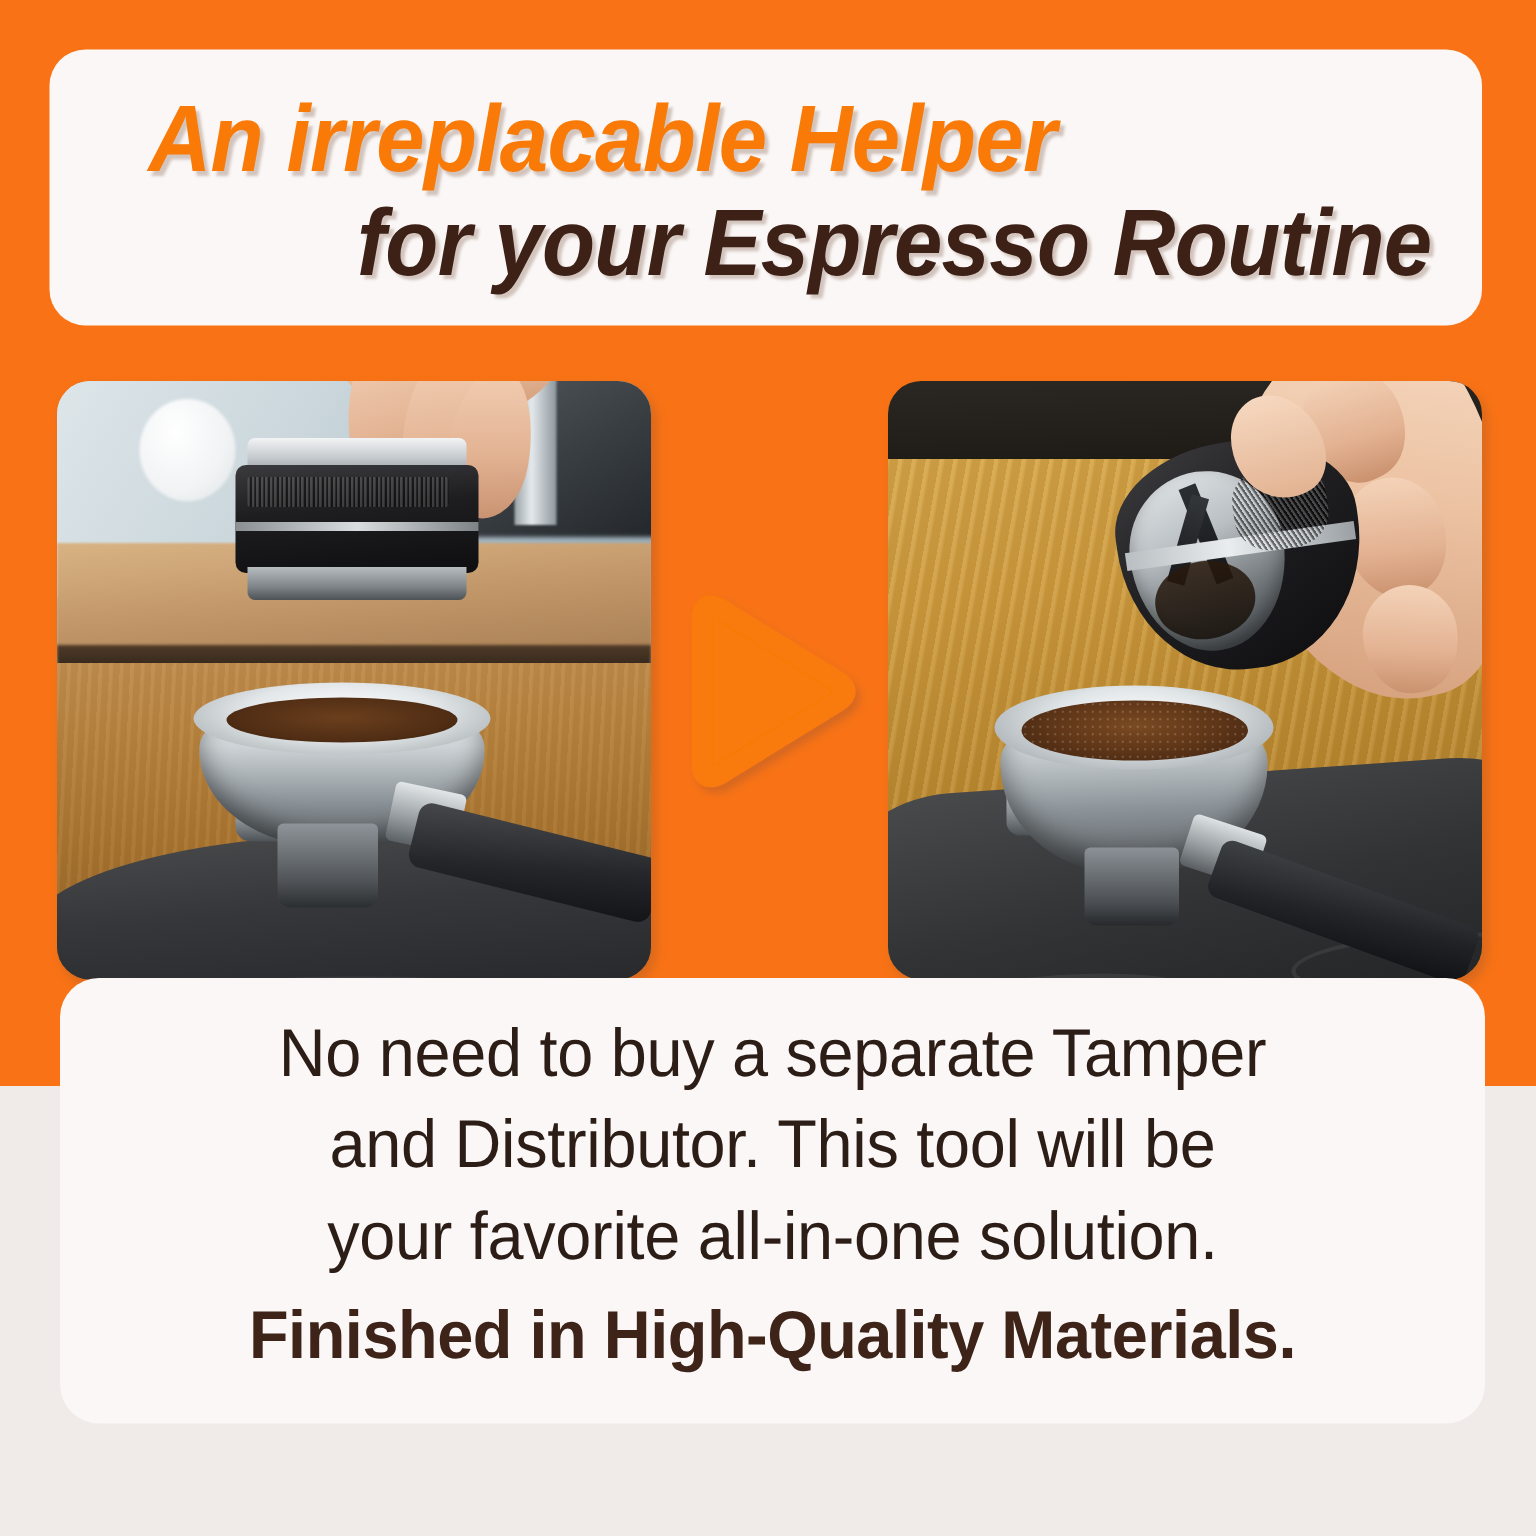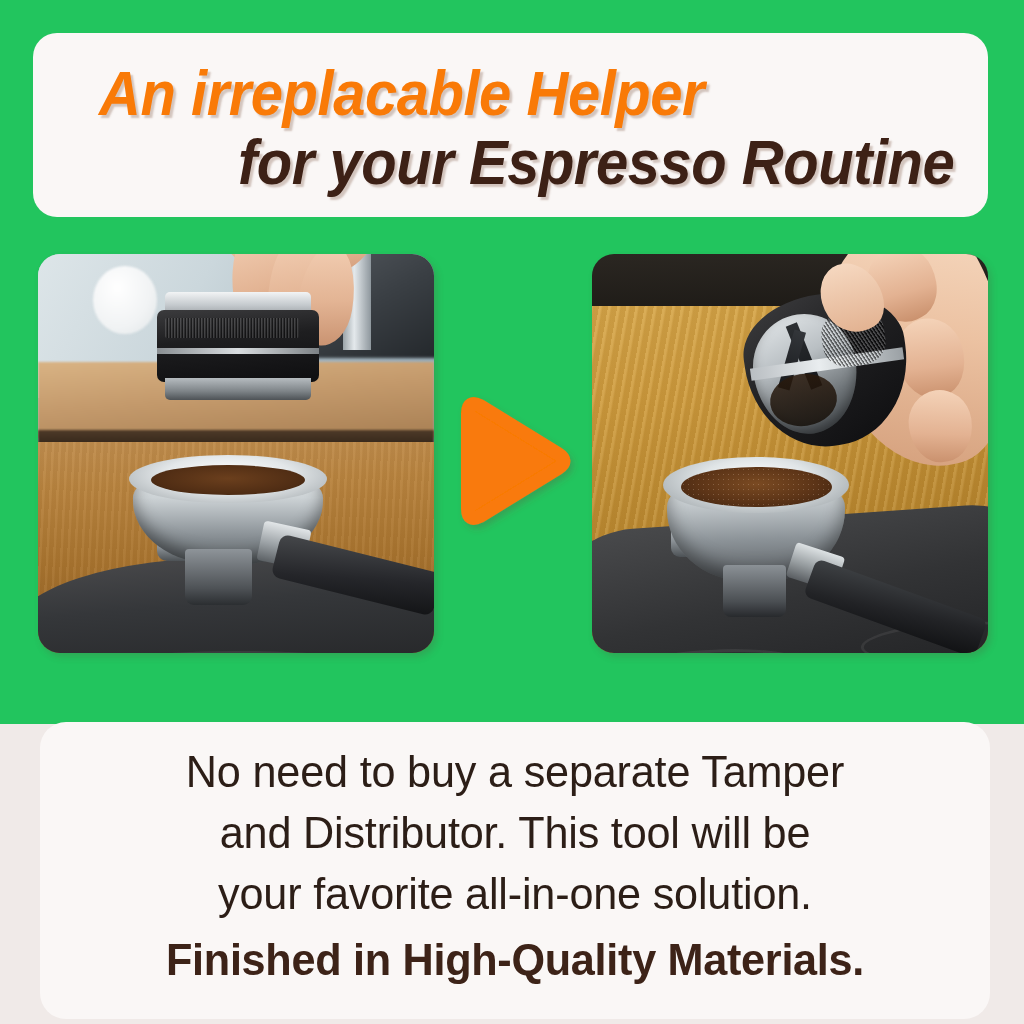--- a/index.html
+++ b/index.html
@@ -10,21 +10,21 @@
     width: 1024px;
     height: 1024px;
     background: #f0eae8;
     font-family: "Liberation Sans", sans-serif;
     overflow: hidden;
   }
   #page {
     position: relative;
     width: 1024px;
     height: 724px;
-    background: #22c55e;
+    background: #f97316;
   }
 
   
   .headline-card {
     position: absolute;
     left: 33px;
     top: 33px;
     width: 955px;
     height: 184px;
     background: #faf7f6;
@@ -366,21 +366,21 @@
     top: 396px;
     width: 108px;
     height: 130px;
   }
   .arrow-wrap svg { display: block; overflow: visible; }
 
   
   .body-card {
     position: absolute;
     left: 40px;
-    top: 722px;
+    top: 652px;
     width: 950px;
     height: 297px;
     background: #faf7f6;
     border-radius: 26px;
   }
   .body-text {
     position: absolute;
     left: 0; right: 0;
     top: 19px;
     text-align: center;

